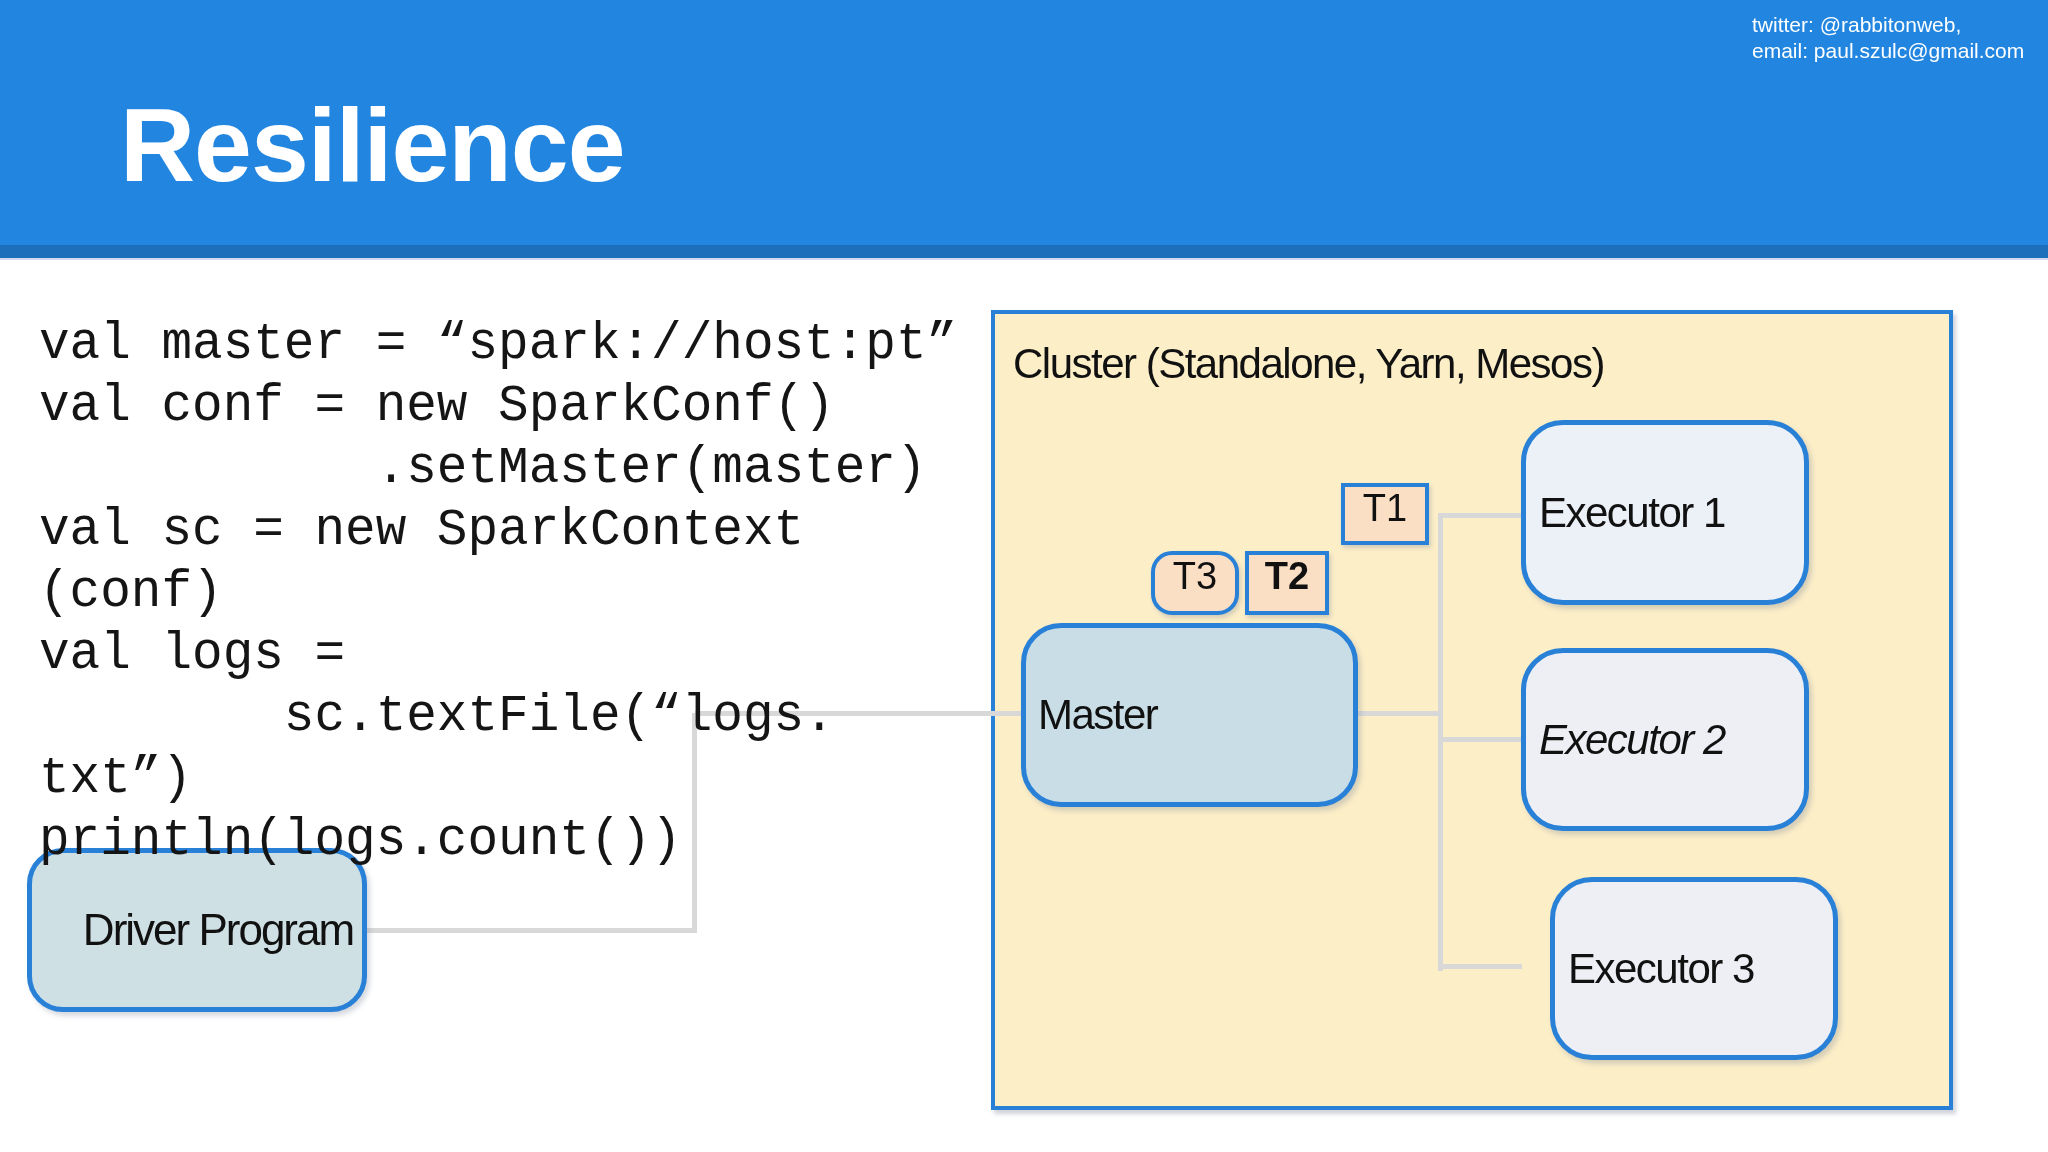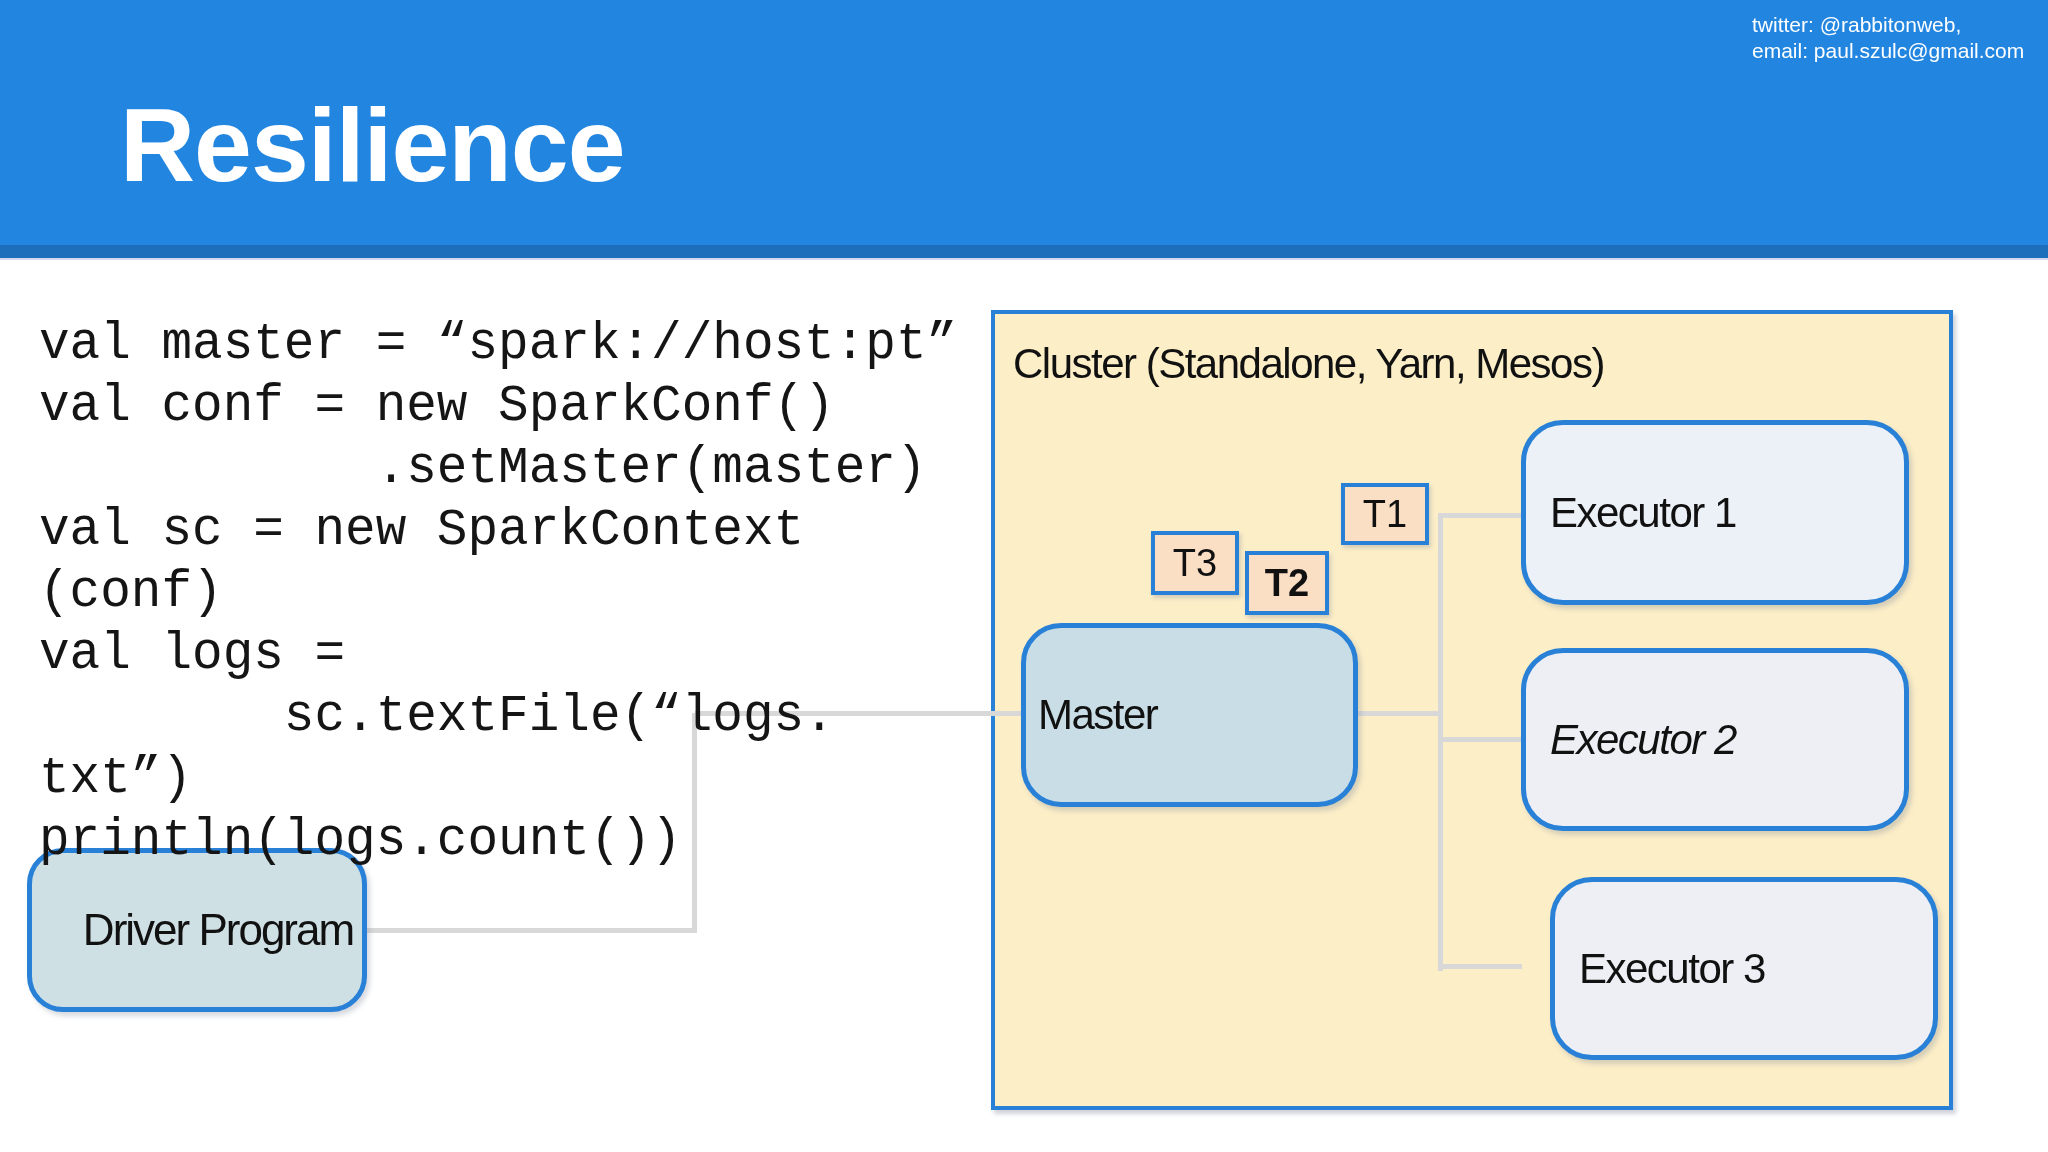--- a/index.html
+++ b/index.html
@@ -97,46 +97,46 @@
     justify-content: center;
   }
   .master {
     left: 1021px; top: 623px; width: 337px; height: 184px;
     border-radius: 40px;
     background: #c9dde6;
     font-size: 42px;
     padding-left: 12px;
   }
   .executor {
-    left: 1521px; width: 388px;
+    left: 1521px; width: 288px;
     border-radius: 42px;
     background: #edeff4;
     font-size: 42px;
-    padding-left: 24px;
+    padding-left: 13px;
     text-align: center;
   }
   .exec1 { top: 420px; height: 185px; background: #ecf0f7; }
   .exec2 { top: 648px; height: 183px; font-style: italic; }
   .exec3 { top: 877px; height: 183px; margin-left: 29px; }
   .task {
     position: absolute;
     box-sizing: border-box;
     border: 4px solid #2980d7;
     background: #fbdfc5;
     display: flex;
-    align-items: center;
+    align-items: flex-start;
     justify-content: center;
     font-size: 38px;
     color: #111111;
     box-shadow: 2px 3px 4px rgba(120,130,150,0.3);
     z-index: 22;
   }
   .t1 { left: 1341px; top: 483px; width: 88px; height: 62px; }
   .t2 { left: 1245px; top: 551px; width: 84px; height: 64px; font-weight: bold; }
-  .t3 { left: 1151px; top: 531px; width: 88px; height: 64px; }
+  .t3 { left: 1151px; top: 551px; width: 88px; height: 64px; border-radius: 21px; }
 </style>
 </head>
 <body>
 
 <div class="slide">
 
   <div class="header"></div>
   <div class="header-strip"></div>
   <div class="slide-title">Resilience</div>
   <div class="contact">

